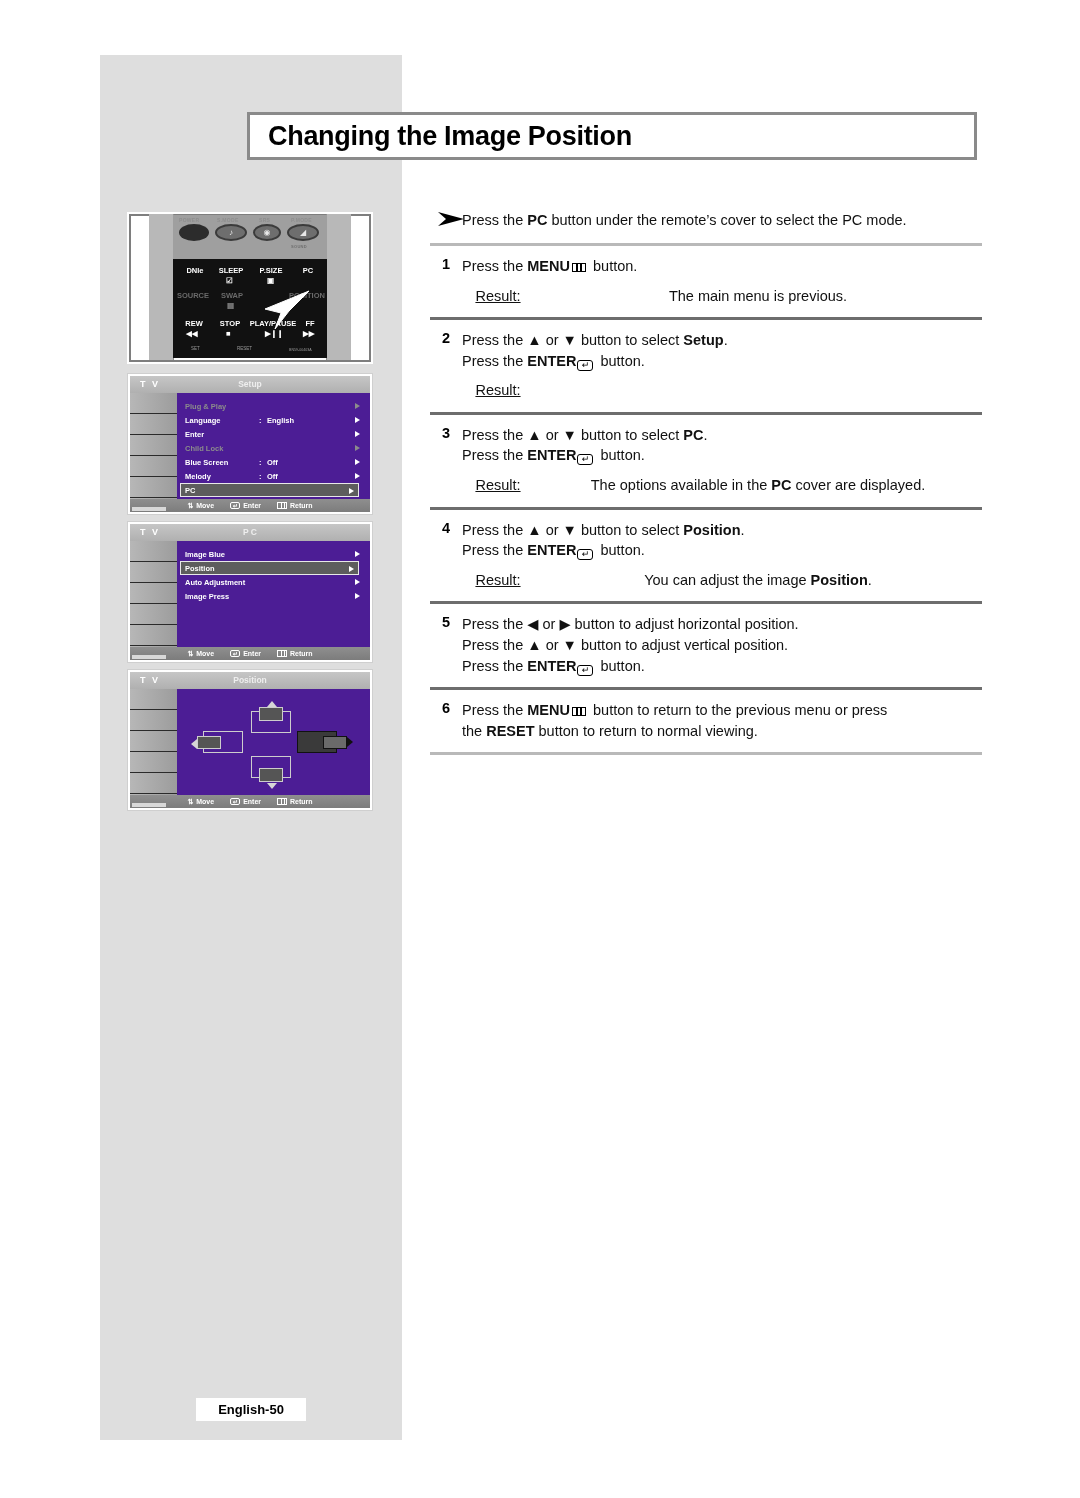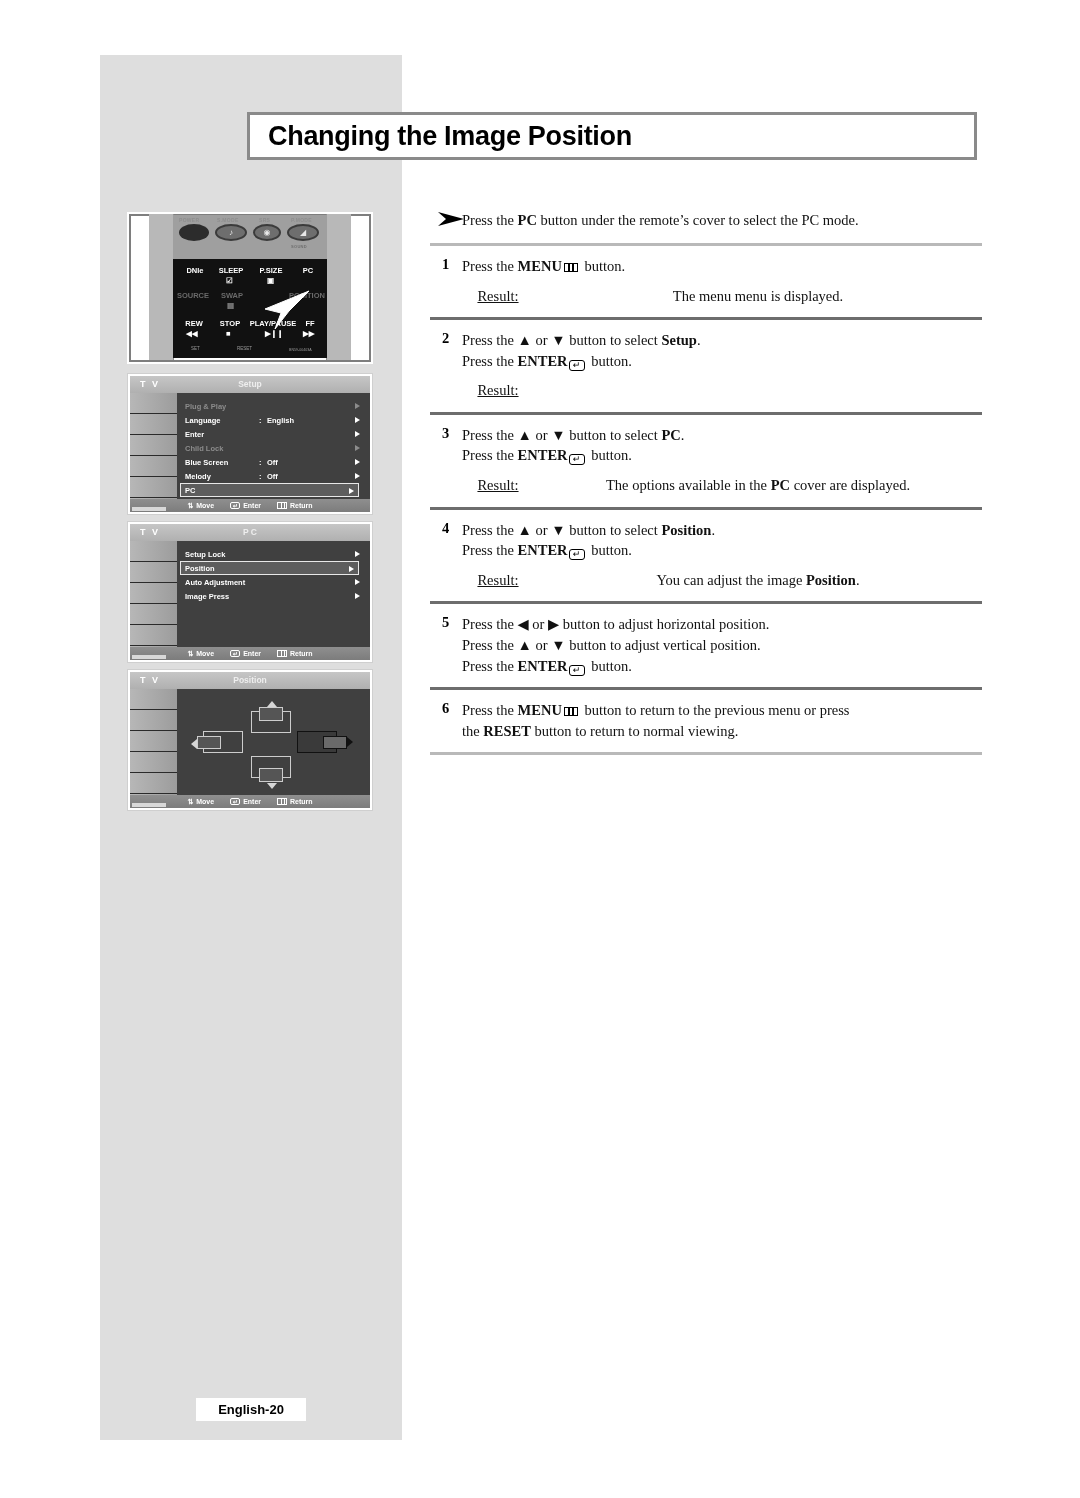--- a/index.html
+++ b/index.html
@@ -26,21 +26,21 @@
   .rm-dark span.dim{color:#6a6a6a;}
   .rm-dark span.tiny{font-size:4.5px;font-weight:normal;color:#9a9a9a;}
   .rm-ico{position:absolute;color:#e0e0e0;font-size:7px;}
   .rm-arrowmark{position:absolute;left:78px;top:28px;width:60px;height:44px;}
 
   
   .osd{position:absolute;left:127px;width:246px;height:142px;background:#ffffff;border:1px solid #cfcfcf;box-sizing:border-box;}
   .osd-header{position:absolute;left:2px;top:2px;right:2px;height:17px;background:linear-gradient(#c6c6c6,#b0b0b0);}
   .osd-tv{position:absolute;left:10px;top:3px;font-size:9px;font-weight:bold;color:#ffffff;letter-spacing:2px;}
   .osd-title{position:absolute;left:0;right:0;top:3px;text-align:center;font-size:8.5px;font-weight:bold;color:#eeeeee;}
-  .osd-body{position:absolute;left:2px;top:19px;right:2px;bottom:13px;background:#404040;}
+  .osd-body{position:absolute;left:2px;top:19px;right:2px;bottom:13px;background:#4c1d95;}
   .osd-rail{position:absolute;left:0;top:0;width:47px;bottom:0;background:linear-gradient(90deg,#b7b7b7,#9c9c9c);}
   .osd-railcell{position:absolute;left:0;width:47px;height:20.8px;border-bottom:1px solid #2a2a2a;box-sizing:border-box;}
   .osd-rows{position:absolute;left:55px;right:6px;top:6px;}
   .osd-row{position:relative;height:14px;display:flex;align-items:center;font-size:7.5px;font-weight:bold;color:#ffffff;}
   .osd-row.dim{color:#8c8c8c;}
   .osd-row .lbl{width:74px;}
   .osd-row .colon{width:8px;}
   .osd-row .val{flex:1;}
   .osd-row .arw{position:absolute;right:4px;top:3.5px;width:0;height:0;border-left:5px solid #ffffff;border-top:3px solid transparent;border-bottom:3px solid transparent;}
   .osd-row.dim .arw{border-left-color:#8c8c8c;}
@@ -62,21 +62,21 @@
   .pz .inner{position:absolute;border:1.5px solid #cdcdcd;box-sizing:border-box;background:#555555;}
   .pz .outer.dk{border-color:#111111;}
   .pz .inner.dk{border-color:#111111;}
   .tri{position:absolute;width:0;height:0;}
 
   
   #steps{position:absolute;left:430px;top:210px;width:552px;}
   .hr{height:3px;background:#6d6d6d;margin:0;}
   .hr.light{height:3px;background:#b9b9b9;}
   .block{padding:10px 0 11px 0;}
-  .brow{display:flex;font-family:Liberation Serif, serif;}
+  .brow{display:flex;}
   .bnum{width:32px;flex:none;font-size:14.5px;font-weight:bold;color:#000;padding-left:12px;box-sizing:border-box;}
   .btext{flex:1;font-size:14.5px;color:#111;line-height:1.42;}
   .btext b{font-weight:bold;}
   .resline{display:flex;margin-top:9px;text-align:center;}
   .reslabel{width:72px;flex:none;text-decoration:underline;font-size:14.5px;color:#111;}
   .restext{flex:1;font-size:14.5px;color:#111;}
   .arrowhead{width:32px;flex:none;padding-left:8px;box-sizing:border-box;}
   .menuglyph{display:inline-block;width:14px;height:9px;border:1.6px solid #000;position:relative;box-sizing:border-box;vertical-align:-1px;margin:0 3px 0 2px;}
   .menuglyph:before,.menuglyph:after{content:"";position:absolute;top:0;bottom:0;width:1.6px;background:#000;}
   .menuglyph:before{left:3.4px;} .menuglyph:after{left:7.4px;}
@@ -227,21 +227,21 @@
   <div class="osd-body">
     <div class="osd-rail">
       <div class="osd-railcell" style="top:0px;"></div>
       <div class="osd-railcell" style="top:21px;"></div>
       <div class="osd-railcell" style="top:42px;"></div>
       <div class="osd-railcell" style="top:63px;"></div>
       <div class="osd-railcell" style="top:84px;"></div>
     </div>
     <div class="osd-rows">
       <div class="osd-row">
-        <span class="lbl">Setup Lock</span>
+        <span class="lbl">Image Blue</span>
         <span class="val"></span>
         <span class="arw"></span>
       </div>
       <div class="osd-row sel">
         <span class="lbl">Position</span>
         <span class="val"></span>
         <span class="arw"></span>
       </div>
       <div class="osd-row">
         <span class="lbl">Auto Adjustment</span>
@@ -343,21 +343,21 @@
   </div>
   <div class="hr light"></div>
 
   <div class="block">
     <div class="brow">
       <div class="bnum">1</div>
       <div class="btext">
         <div><span>Press the </span><b>MENU</b><span class="menuglyph"></span><span> button.</span></div>
         <div class="resline">
           <span class="reslabel">Result:</span>
-          <span class="restext">The menu menu is displayed.</span>
+          <span class="restext">The main menu is previous.</span>
         </div>
       </div>
     </div>
   </div>
   <div class="hr"></div>
 
   <div class="block">
     <div class="brow">
       <div class="bnum">2</div>
       <div class="btext">
@@ -419,14 +419,14 @@
       <div class="btext">
         <div><span>Press the </span><b>MENU</b><span class="menuglyph"></span><span> button to return to the previous menu or press</span></div>
         <div><span>the </span><b>RESET</b><span> button to return to normal viewing.</span></div>
       </div>
     </div>
   </div>
   <div class="hr light"></div>
 </div>
 
 <div id="footer-box">
-  <span id="footer-text">English-20</span>
+  <span id="footer-text">English-50</span>
 </div>
 
 </body></html>

